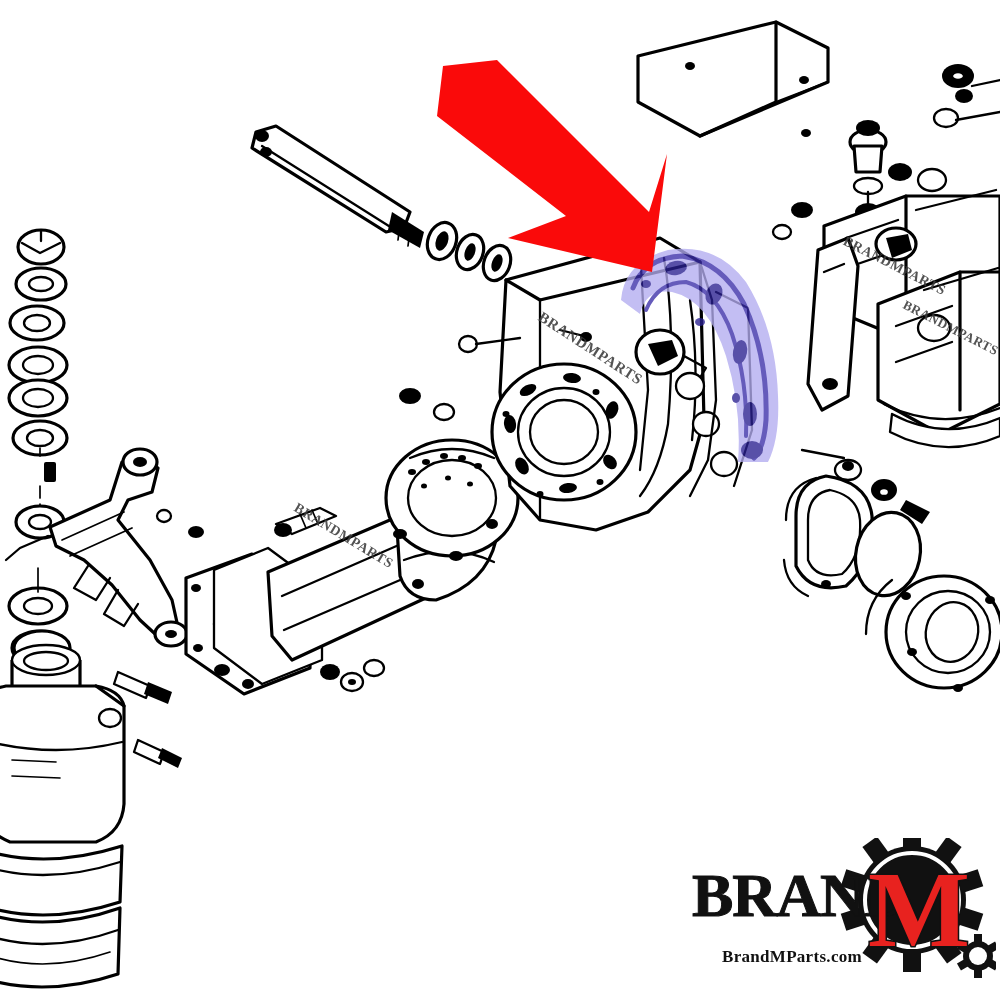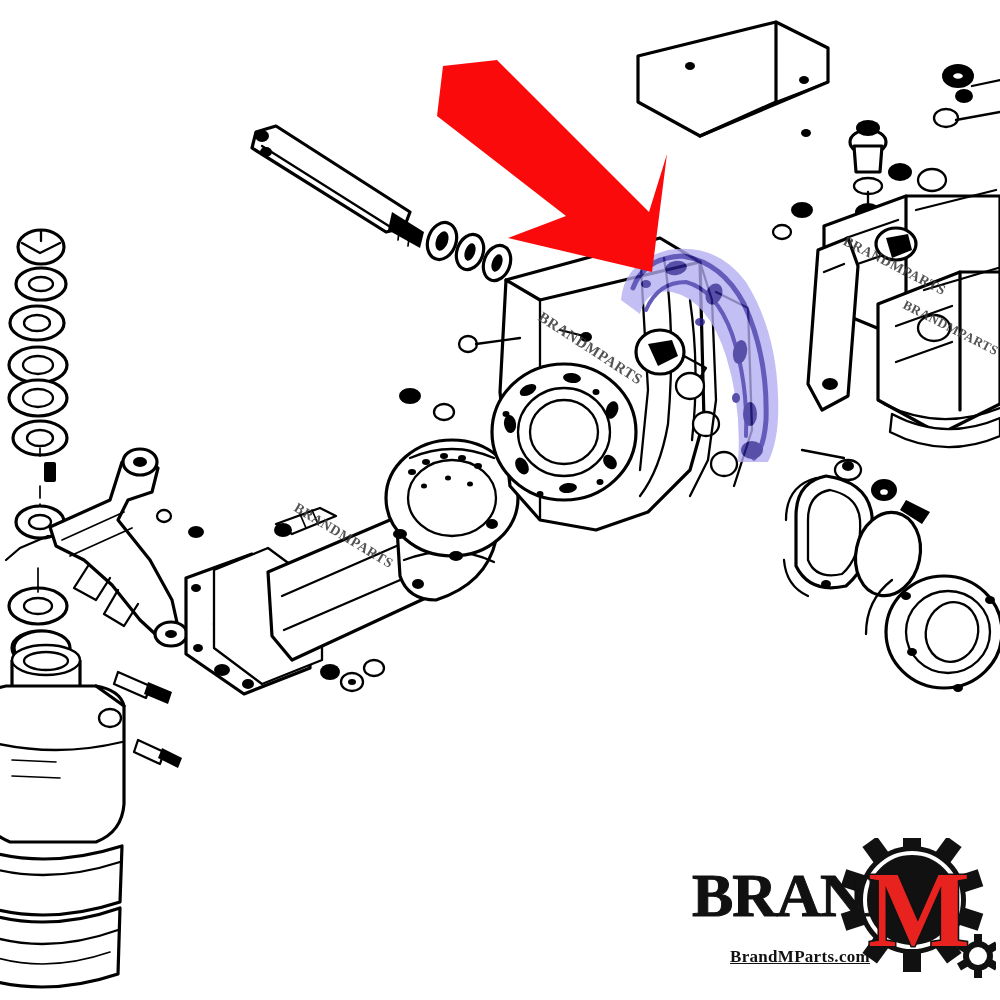--- a/index.html
+++ b/index.html
@@ -30,24 +30,24 @@
     color:#111; letter-spacing:-1px;
     -webkit-text-stroke:1px #111;
   }
   .logo-tagline {
     position:absolute; left:30px; top:86px;
     font-family:"Liberation Serif", serif;
     font-weight:700; font-size:25px; line-height:1;
     color:#111; letter-spacing:1.2px;
   }
   .logo-site {
-    position:absolute; left:40px; top:110px;
+    position:absolute; left:32px; top:110px;
     font-family:"Liberation Serif", serif;
     font-weight:700; font-size:17px; line-height:1;
-    color:#111; letter-spacing:.3px;text-decoration:underline;
+    color:#111; letter-spacing:.3px;
   }
   .logo-m {
     position:absolute; left:178px; top:18px;
     font-family:"Liberation Serif", serif;
     font-weight:700; font-size:108px; line-height:1;
     color:#E8221F;
     -webkit-text-stroke:3px #111;
     paint-order:stroke fill;
   }
 </style>

